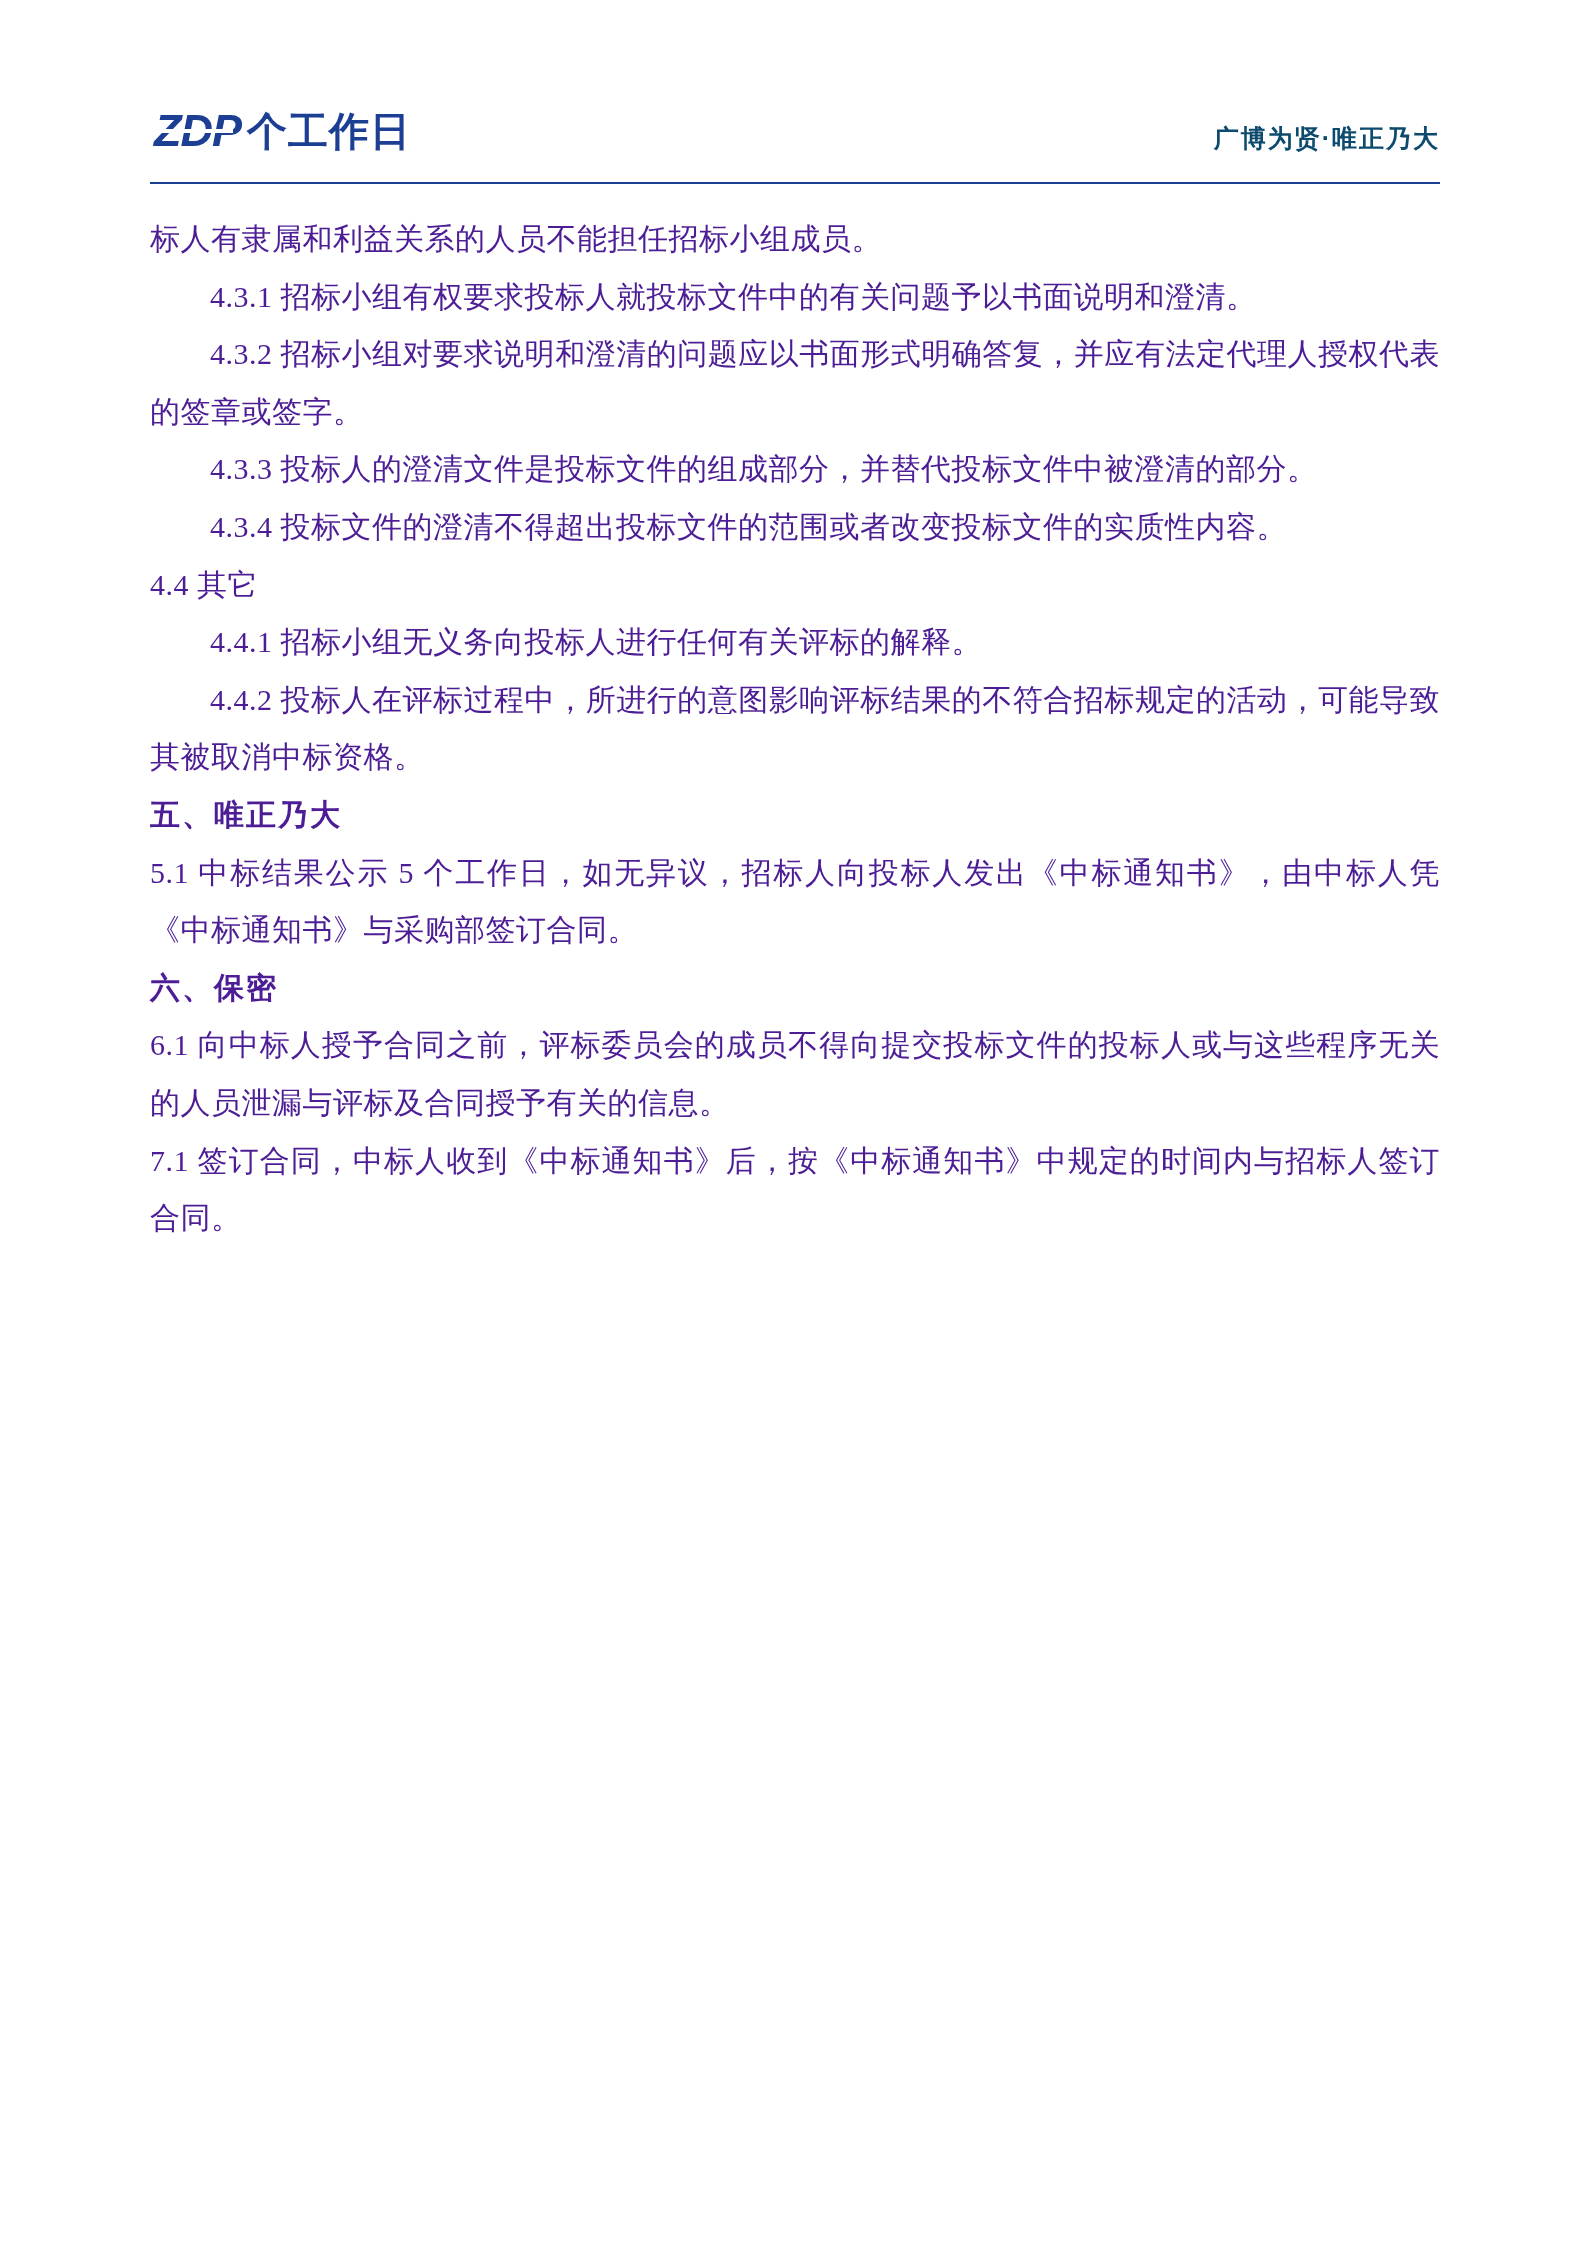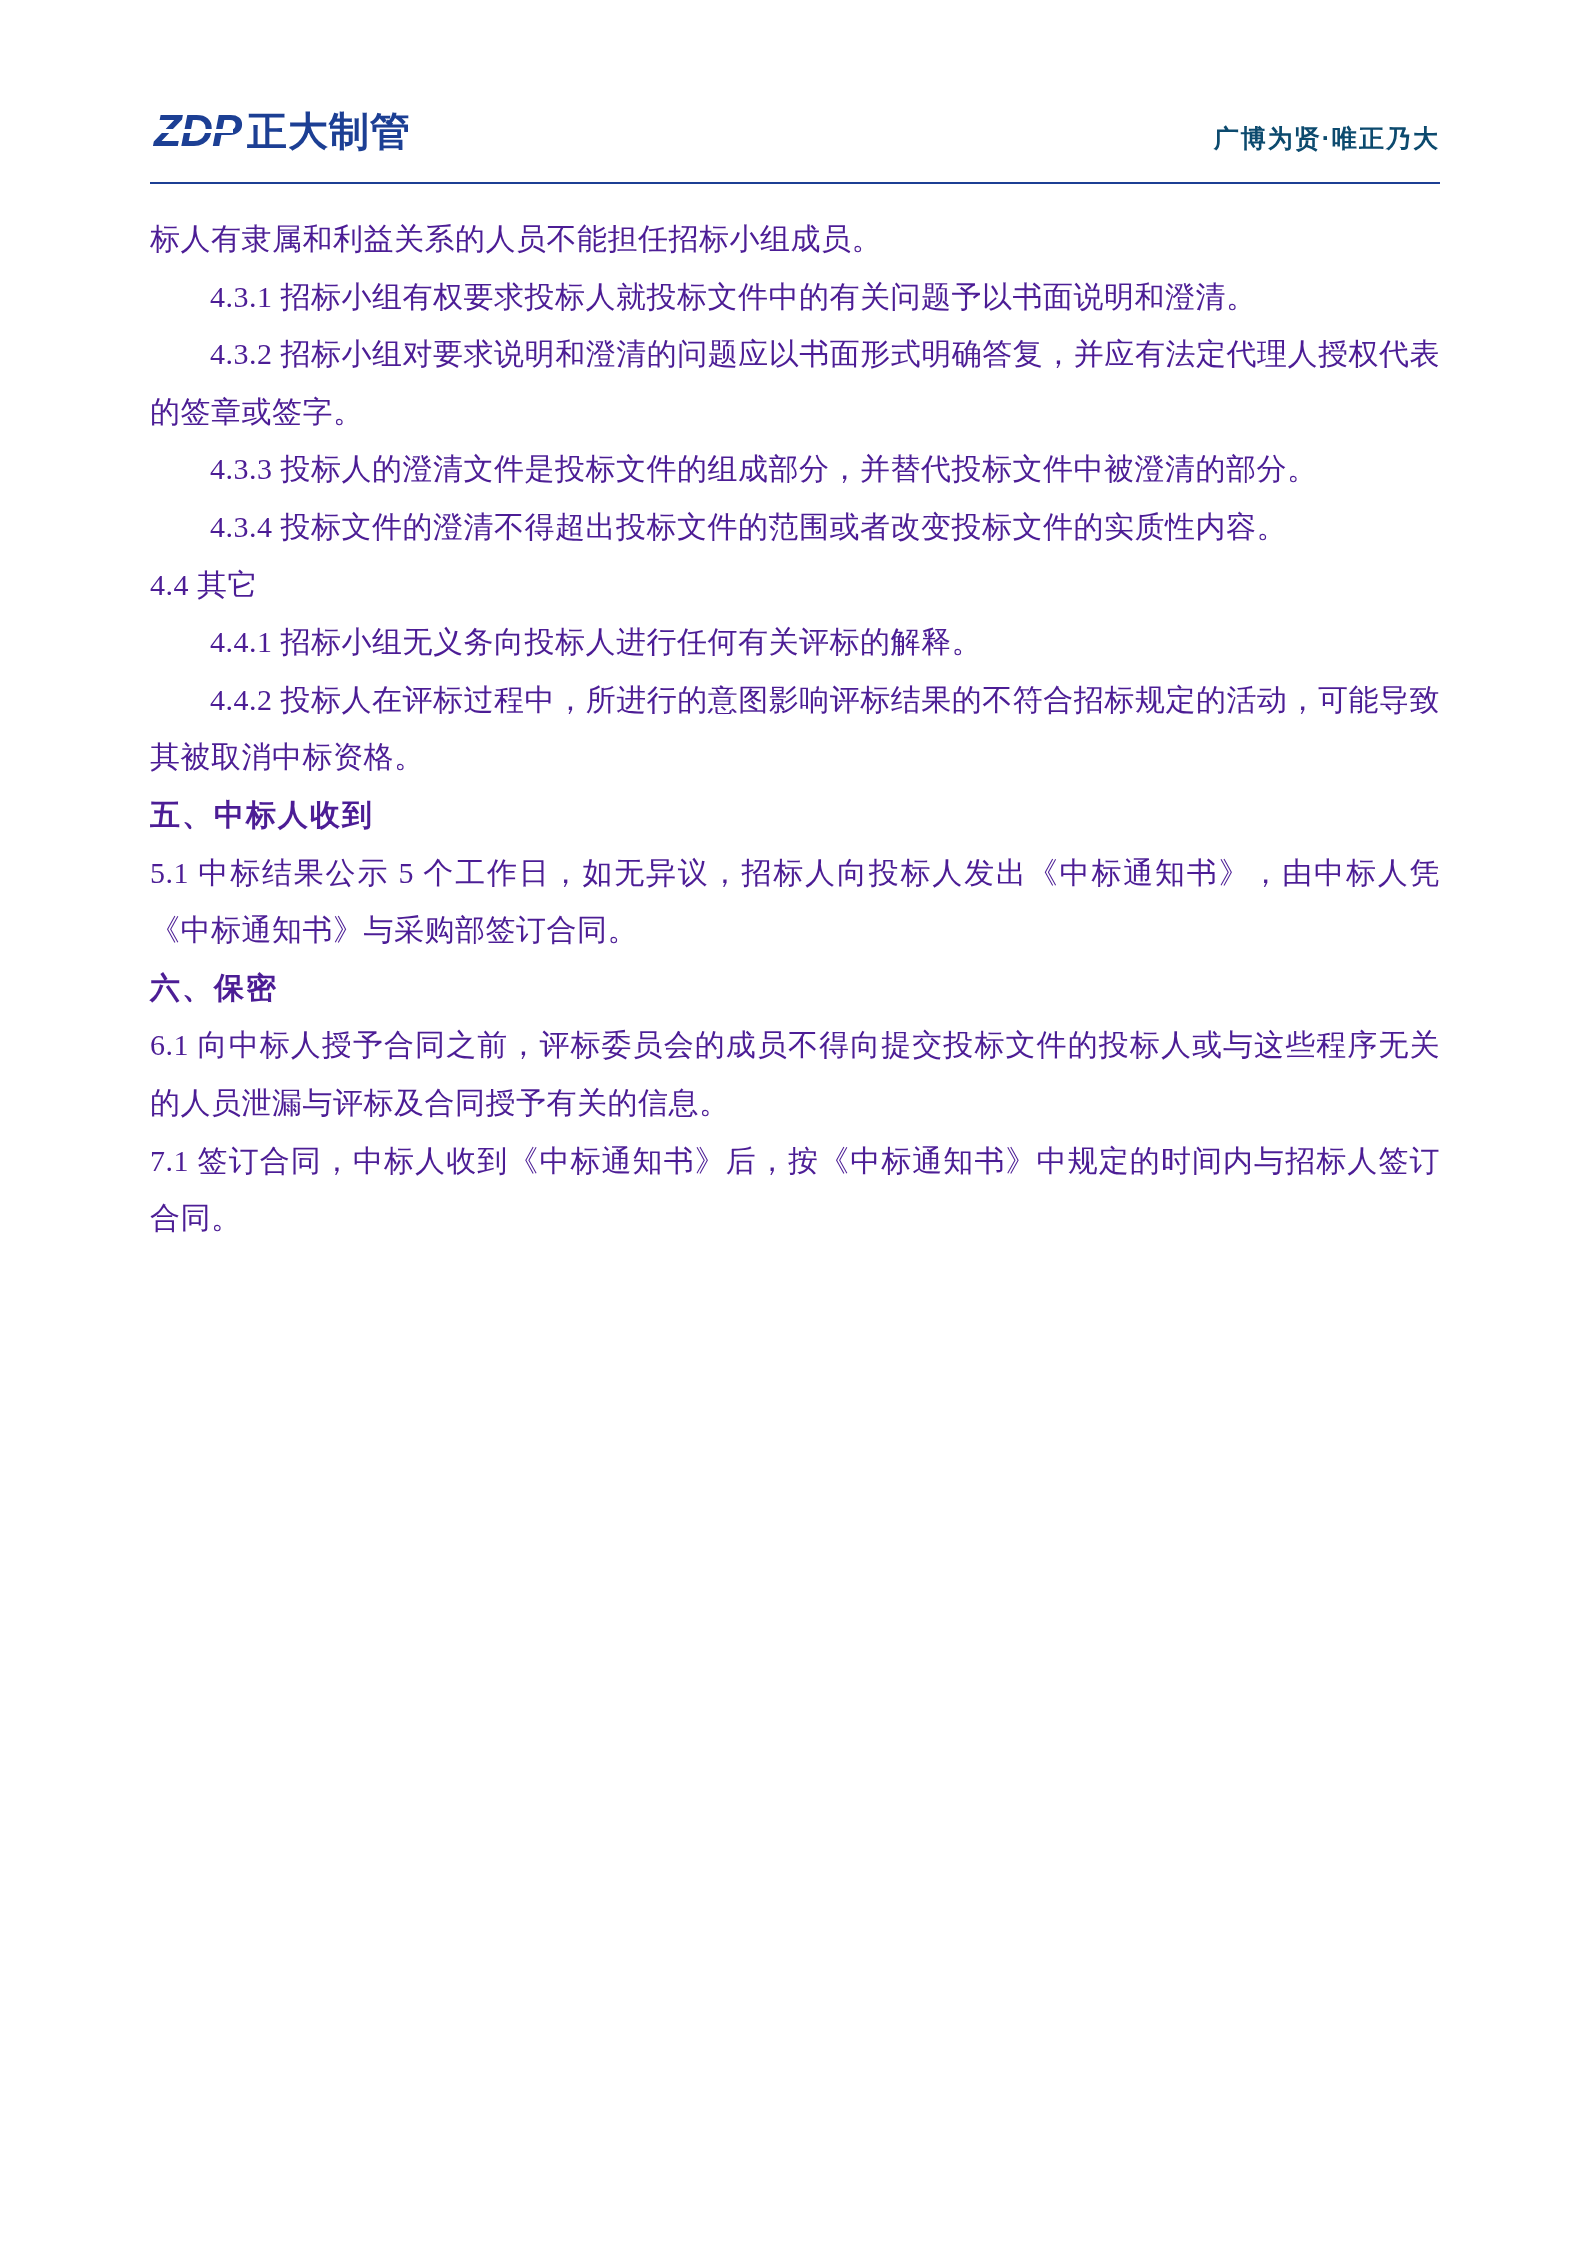--- a/index.html
+++ b/index.html
@@ -117,36 +117,36 @@
 </style>
 </head>
 <body>
 
 <div class="page">
   <div class="content">
 
     <div class="header">
       <div class="logo-wrap">
         <span class="logo-zdp">ZDP</span>
-        <span class="logo-cn">正大制管</span>
+        <span class="logo-cn">个工作日</span>
       </div>
       <div class="slogan">广博为贤·唯正乃大</div>
       <div class="rule"></div>
     </div>
 
     <div class="doc-body">
       <p class="p-flush">标人有隶属和利益关系的人员不能担任招标小组成员。</p>
       <p class="p-indent">4.3.1 招标小组有权要求投标人就投标文件中的有关问题予以书面说明和澄清。</p>
       <p class="p-indent">4.3.2 招标小组对要求说明和澄清的问题应以书面形式明确答复，并应有法定代理人授权代表的签章或签字。</p>
       <p class="p-indent">4.3.3 投标人的澄清文件是投标文件的组成部分，并替代投标文件中被澄清的部分。</p>
       <p class="p-indent">4.3.4 投标文件的澄清不得超出投标文件的范围或者改变投标文件的实质性内容。</p>
       <p class="p-flush">4.4 其它</p>
       <p class="p-indent">4.4.1 招标小组无义务向投标人进行任何有关评标的解释。</p>
       <p class="p-indent">4.4.2 投标人在评标过程中，所进行的意图影响评标结果的不符合招标规定的活动，可能导致其被取消中标资格。</p>
-      <p class="sec-head">五、中标人收到</p>
+      <p class="sec-head">五、唯正乃大</p>
       <p class="p-flush">5.1 中标结果公示 5 个工作日，如无异议，招标人向投标人发出《中标通知书》，由中标人凭《中标通知书》与采购部签订合同。</p>
       <p class="sec-head">六、保密</p>
       <p class="p-flush">6.1 向中标人授予合同之前，评标委员会的成员不得向提交投标文件的投标人或与这些程序无关的人员泄漏与评标及合同授予有关的信息。</p>
       <p class="p-flush">7.1 签订合同，中标人收到《中标通知书》后，按《中标通知书》中规定的时间内与招标人签订合同。</p>
     </div>
 
   </div>
 
   <div class="page-number">7</div>
 </div>

